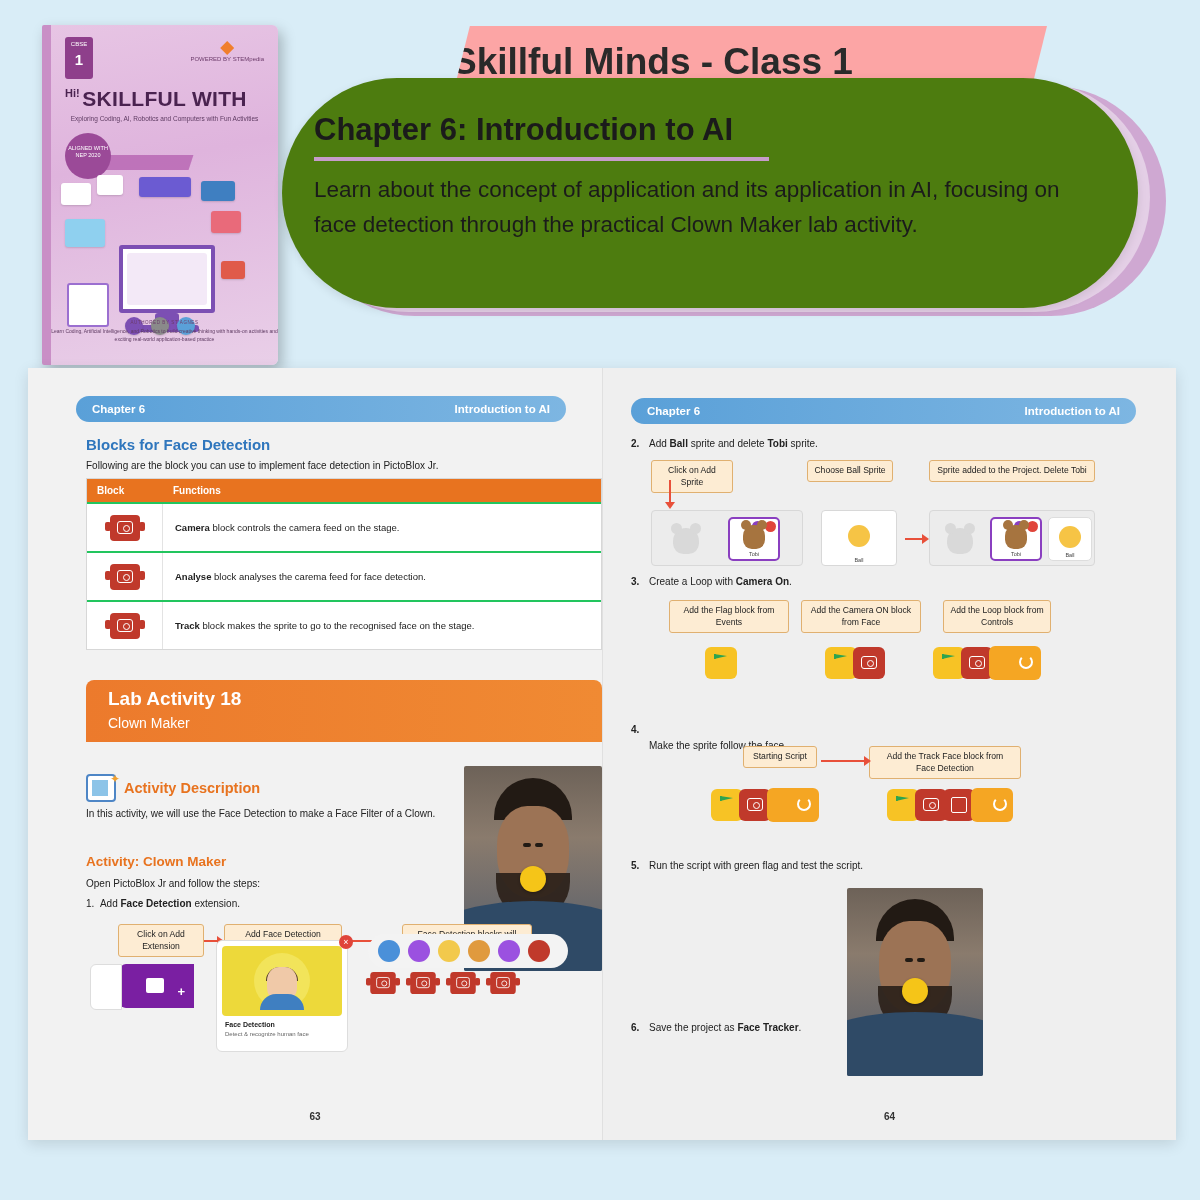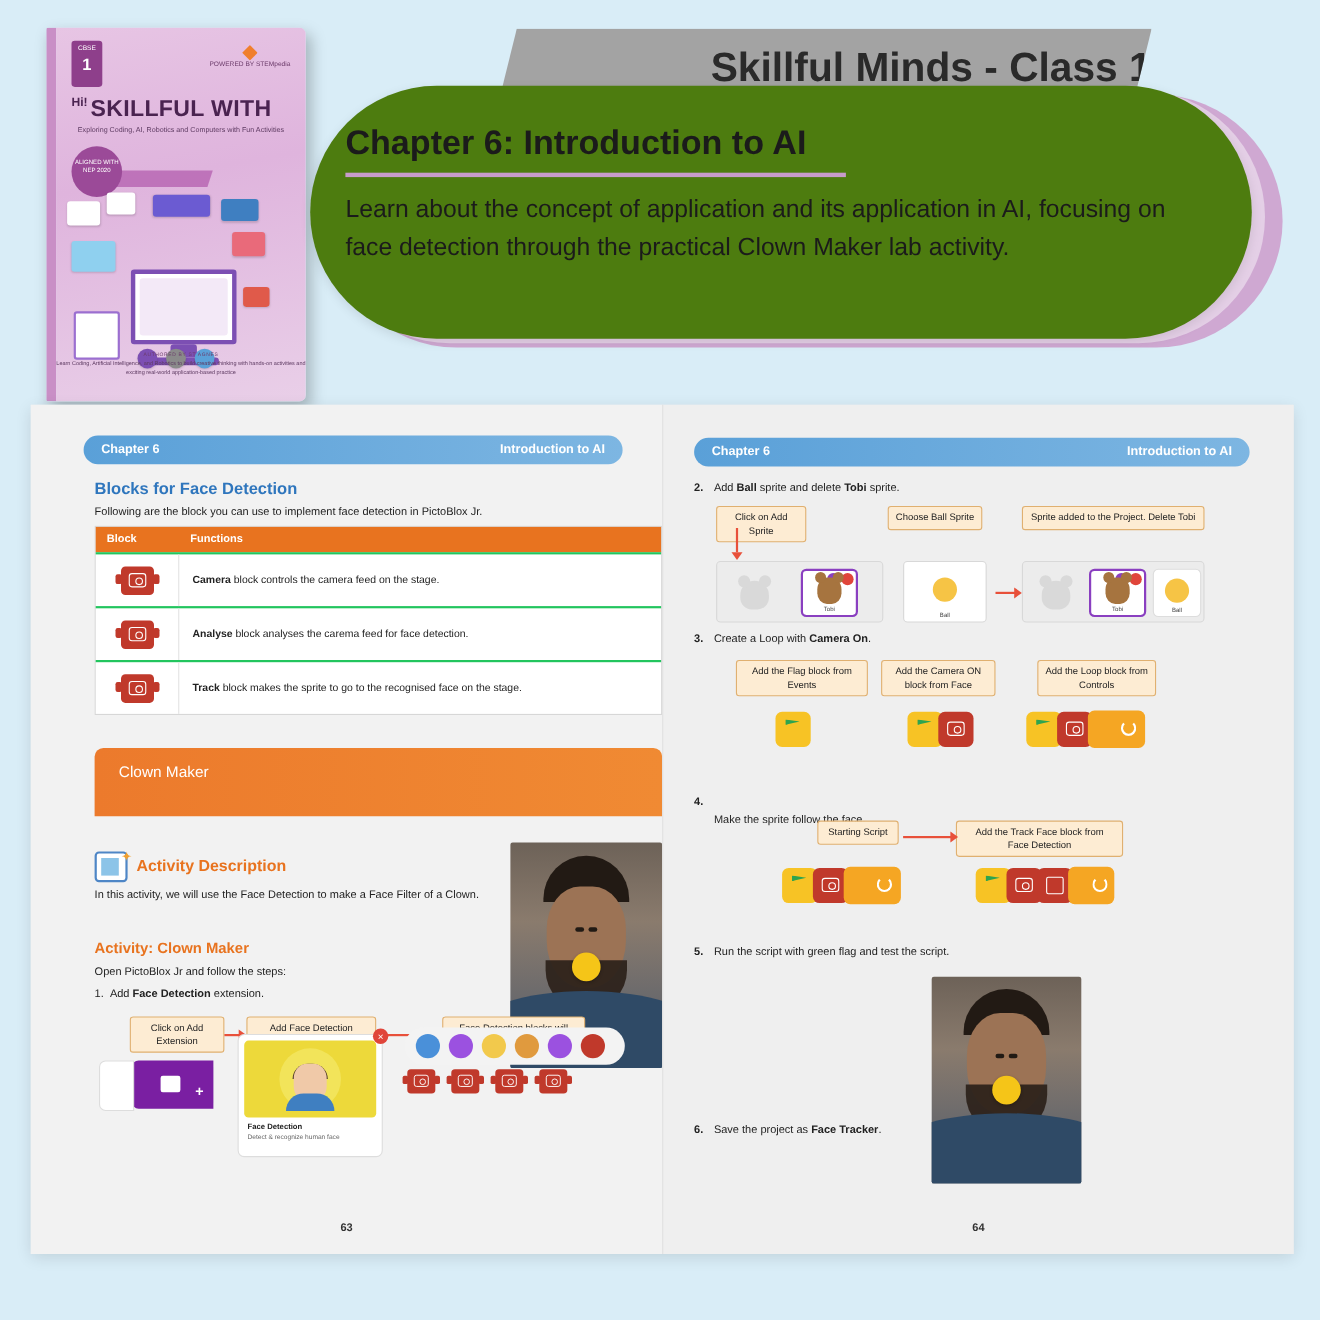--- a/index.html
+++ b/index.html
@@ -62,23 +62,23 @@
   .robot { left: 16px; top: 108px; width: 42px; height: 44px; background: #fff; border: 2px solid #9b6fd0; border-radius: 8px; }
   .hi { position: absolute; left: 14px; top: 62px; font-size: 11px; color: #4a2350; font-weight: bold; }
   .book-foot {
     position: absolute; left: 0; right: 0; bottom: 22px; text-align: center; font-size: 5px; color: #5d3a61; line-height: 1.5;
   }
   .book-auth { position: absolute; left:0; right:0; bottom: 40px; text-align:center; font-size:4.5px; color:#6b3b6a; letter-spacing:.6px;}
 
   
   .title-banner {
     position: absolute; left: 452px; top: 26px; width: 595px; height: 72px;
-    background: #a3a3a3;
+    background: #fca5a5;
     clip-path: polygon(3% 0, 100% 0, 97% 100%, 0 100%);
-    display: flex; align-items: center; justify-content: flex-end;
+    display: flex; align-items: center; justify-content: flex-start;
   }
   .title-banner span { color: #2a2a2a; font-size: 37px; font-weight: bold; }
 
   .chapter-card-shadow {
     position: absolute; left: 300px; top: 86px; width: 866px; height: 230px;
     background: #cfa8d2; border-radius: 115px;
   }
   .chapter-card-shadow2 {
     position: absolute; left: 294px; top: 82px; width: 856px; height: 230px;
     background: #e4cfe6; border-radius: 115px;
@@ -339,20 +339,21 @@
               <span></span>
             </div>
         </div>
         <div class="blk-cell-text">
           <b>Track</b><span> block makes the sprite to go to the recognised face on the stage.</span>
         </div>
       </div>
     </div>
 
     <div class="lab">
+      <div class="t1">Lab Activity 18</div>
       <div class="t2">Clown Maker</div>
     </div>
 
     <div class="ad-icon"></div>
     <div class="ad-spark">✦</div>
     <div class="sec-title ad-title">Activity Description</div>
     <div class="ad-body">In this activity, we will use the Face Detection to make a Face Filter of a Clown.</div>
 
     <div class="sec-title act-title">Activity: Clown Maker</div>
     <div class="act-body">Open PictoBlox Jr and follow the steps:</div>
@@ -471,21 +472,21 @@
         <div class="sprite-name">Ball</div>
       </div>
     </div>
 
     <div class="rnum" style="left:28px; top:208px;">3.</div>
     <div class="rstep" style="left:46px; top:208px;">
       <span>Create a Loop with </span><b>Camera On</b><span>.</span>
     </div>
 
     <div class="callout" style="left:66px; top:232px; width:120px;">Add the Flag block from Events</div>
-    <div class="callout" style="left:198px; top:232px; width:104px;">Add the Camera ON block from Face</div>
+    <div class="callout" style="left:198px; top:232px; width:120px;">Add the Camera ON block from Face</div>
     <div class="callout" style="left:340px; top:232px; width:108px;">Add the Loop block from Controls</div>
 
     <div class="sb" style="left:102px; top:278px;">
       <div class="pc flag">
           <div class="flagmark"></div>
         </div>
     </div>
     <div class="sb" style="left:222px; top:278px;">
       <div class="pc flag">
           <div class="flagmark"></div>

